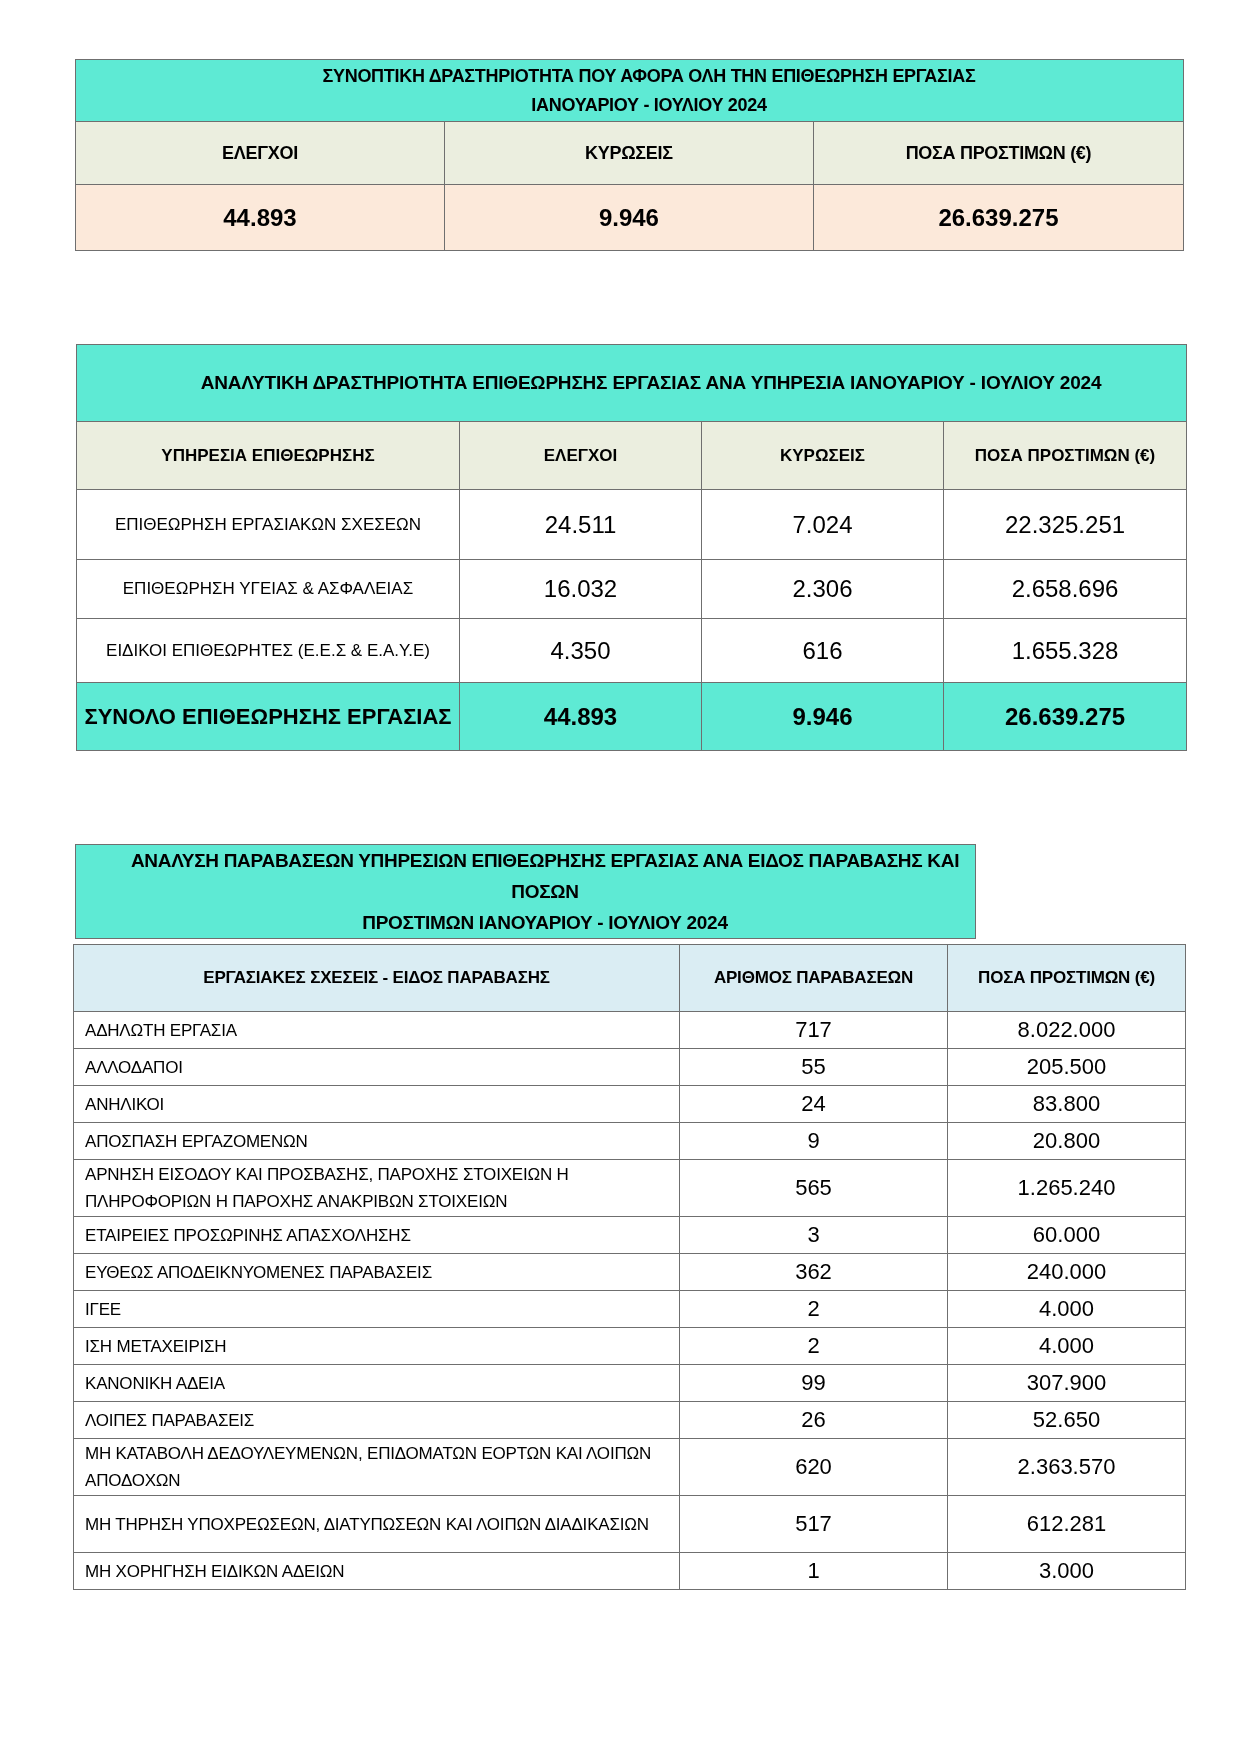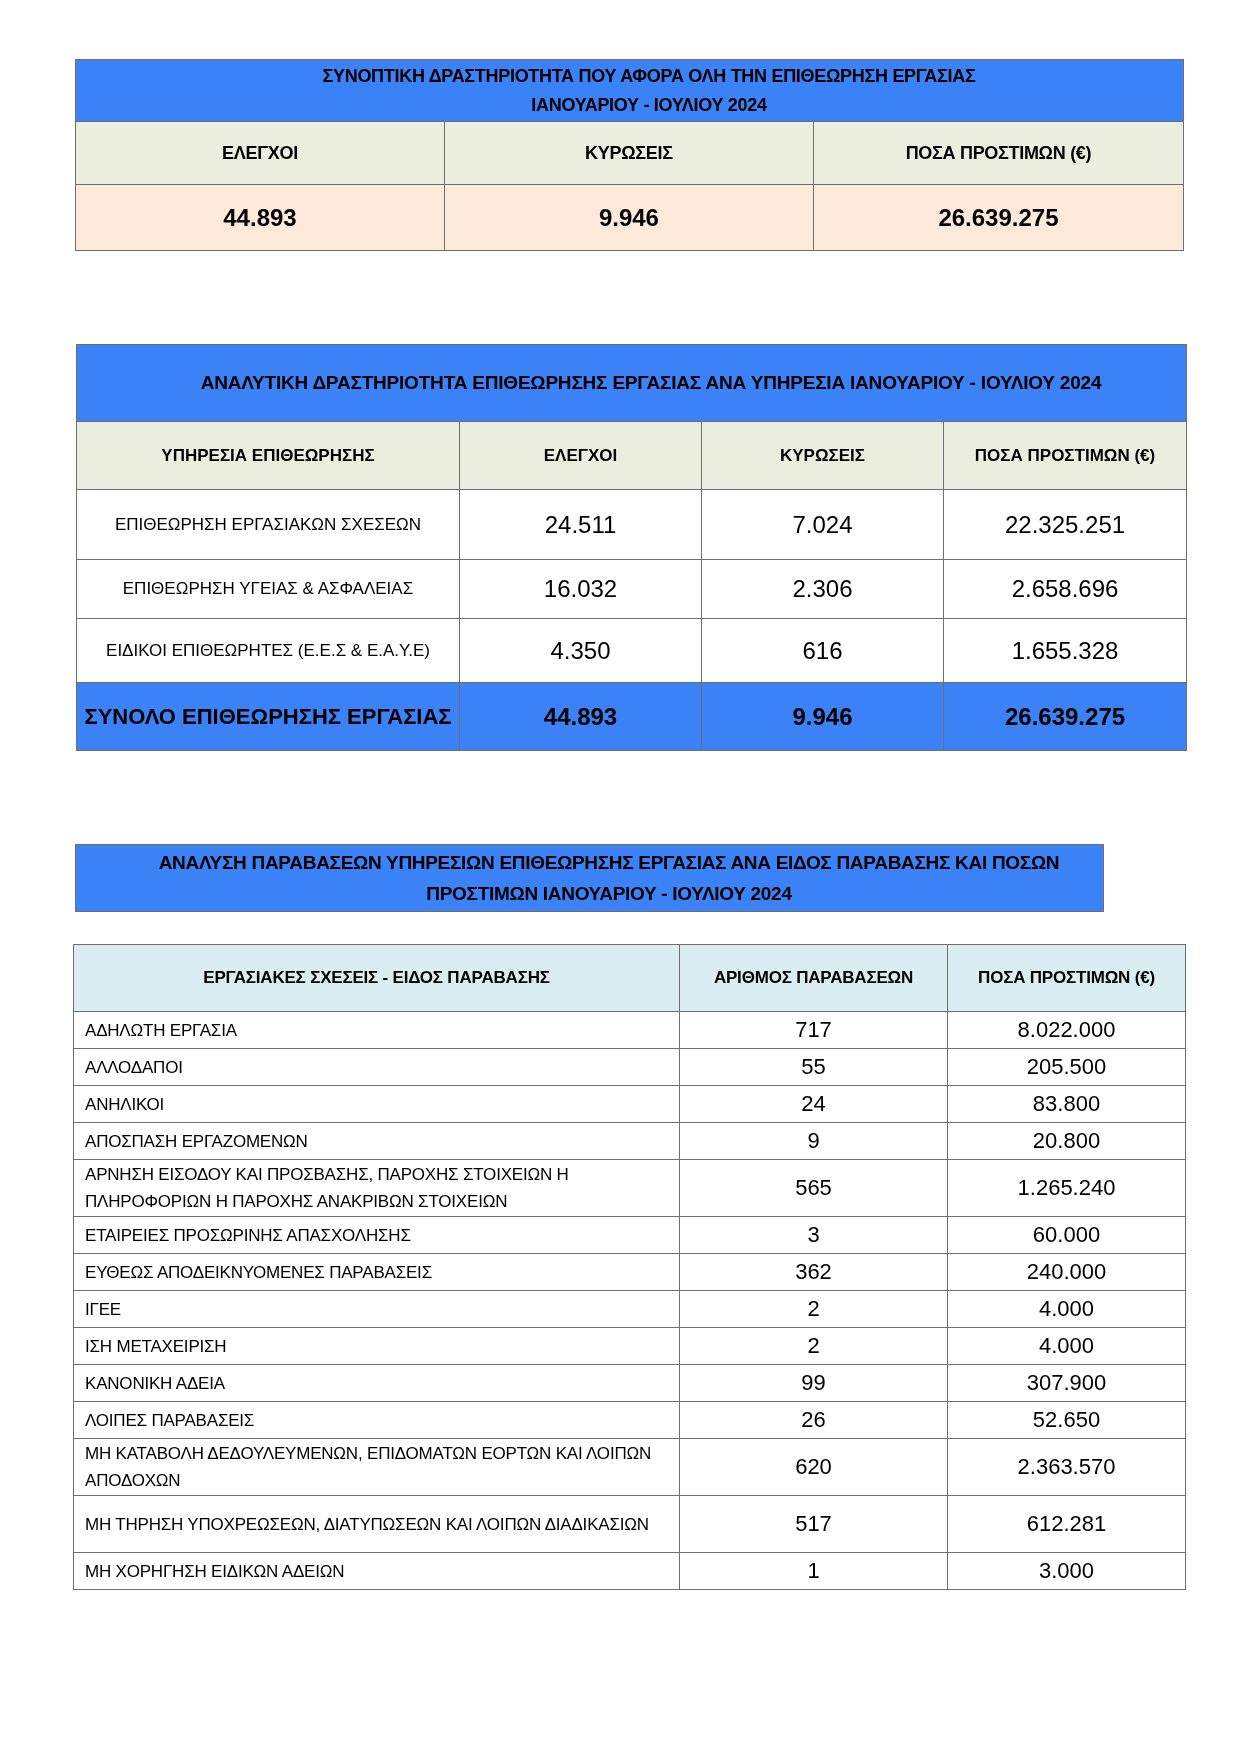--- a/index.html
+++ b/index.html
@@ -1,19 +1,19 @@
 <!DOCTYPE html>
 <html><head>
 <meta charset="utf-8">
 <style>
   html, body { margin: 0; padding: 0; background: #ffffff; }
   body { width: 1241px; height: 1755px; position: relative; font-family: "Liberation Sans", sans-serif; color: #000; }
   table { border-collapse: collapse; position: absolute; table-layout: fixed; }
   td, th { border: 1px solid #6f6f6f; padding: 0; text-align: center; vertical-align: middle; }
-  .peach { background: #3b82f6; padding-left: 39px; }
+  .peach { background: #5eead4; padding-left: 39px; }
   .green { background: #ebeedf; }
   .lightpeach { background: #fce9da; }
   .blue { background: #daedf3; }
   .white { background: #ffffff; }
 
   
   #t1 { left: 75px; top: 59px; width: 1109px; }
   #t1 .title { height: 61px; font-size: 18px; font-weight: bold; line-height: 29px; letter-spacing: -0.3px; }
   #t1 .hdr td { height: 62px; font-size: 18px; font-weight: bold; letter-spacing: -0.3px; }
   #t1 .val td { height: 65px; font-size: 24px; font-weight: bold; }
@@ -24,21 +24,21 @@
   #t2 .hdr td { height: 67px; font-size: 17px; font-weight: bold; }
   #t2 .row td { font-size: 24px; }
   #t2 .row td.lbl { font-size: 17px; }
   #t2 .r1 td { height: 69px; }
   #t2 .r2 td { height: 58px; }
   #t2 .r3 td { height: 63px; }
   #t2 .tot td { height: 67px; font-size: 24px; font-weight: bold; }
   #t2 .tot td.lbl { font-size: 22px; }
 
   
-  #t3title { left: 75px; top: 844px; width: 1029px; }
+  #t3title { left: 75px; top: 844px; width: 901px; }
   #t3title td { height: 66px; font-size: 19px; font-weight: bold; line-height: 31px; letter-spacing: -0.3px; }
 
   
   #t3 { left: 73px; top: 944px; width: 1112px; }
   #t3 .hdr td { height: 66px; font-size: 17px; font-weight: bold; letter-spacing: -0.2px; }
   #t3 .row td { height: 36px; font-size: 22px; }
   #t3 .row.tall td { height: 56px; }
   #t3 .row td.lbl { text-align: left; padding-left: 11px; font-size: 17px; line-height: 27px; letter-spacing: -0.2px; margin-top: 20px; }
 </style>
 </head>

